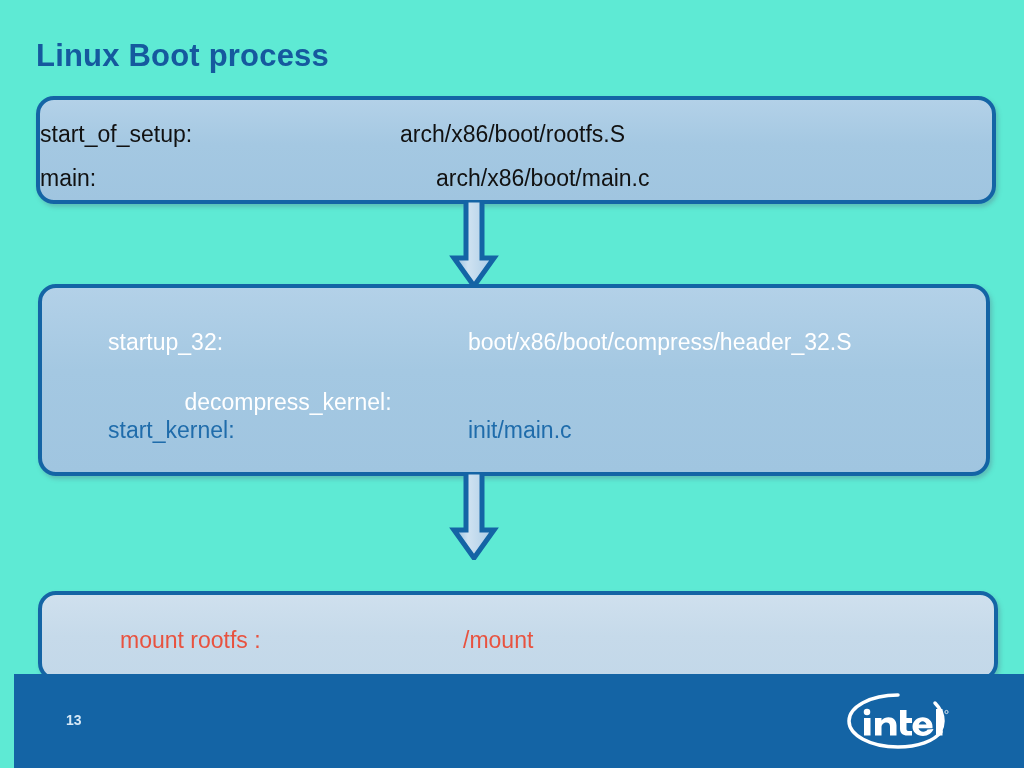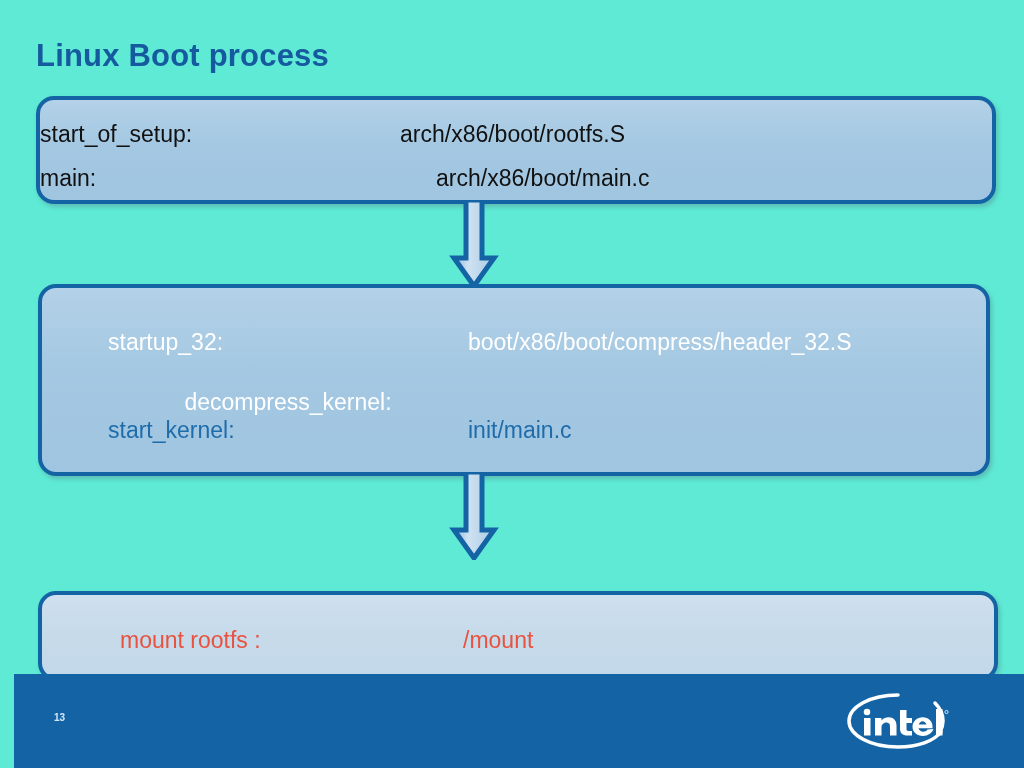--- a/index.html
+++ b/index.html
@@ -104,23 +104,23 @@
   .footer {
     position: absolute;
     left: 14px;
     top: 674px;
     width: 1010px;
     height: 94px;
     background: #1464a5;
   }
   .page-number {
     position: absolute;
-    left: 40px;
+    left: 52px;
     top: 38px;
-    font-size: 10px;
+    font-size: 14px;
     font-weight: bold;
     color: #d6e8f6;
   }
   .intel-logo {
     position: absolute;
     right: 72px;
     top: 14px;
     width: 110px;
     height: 66px;
   }

